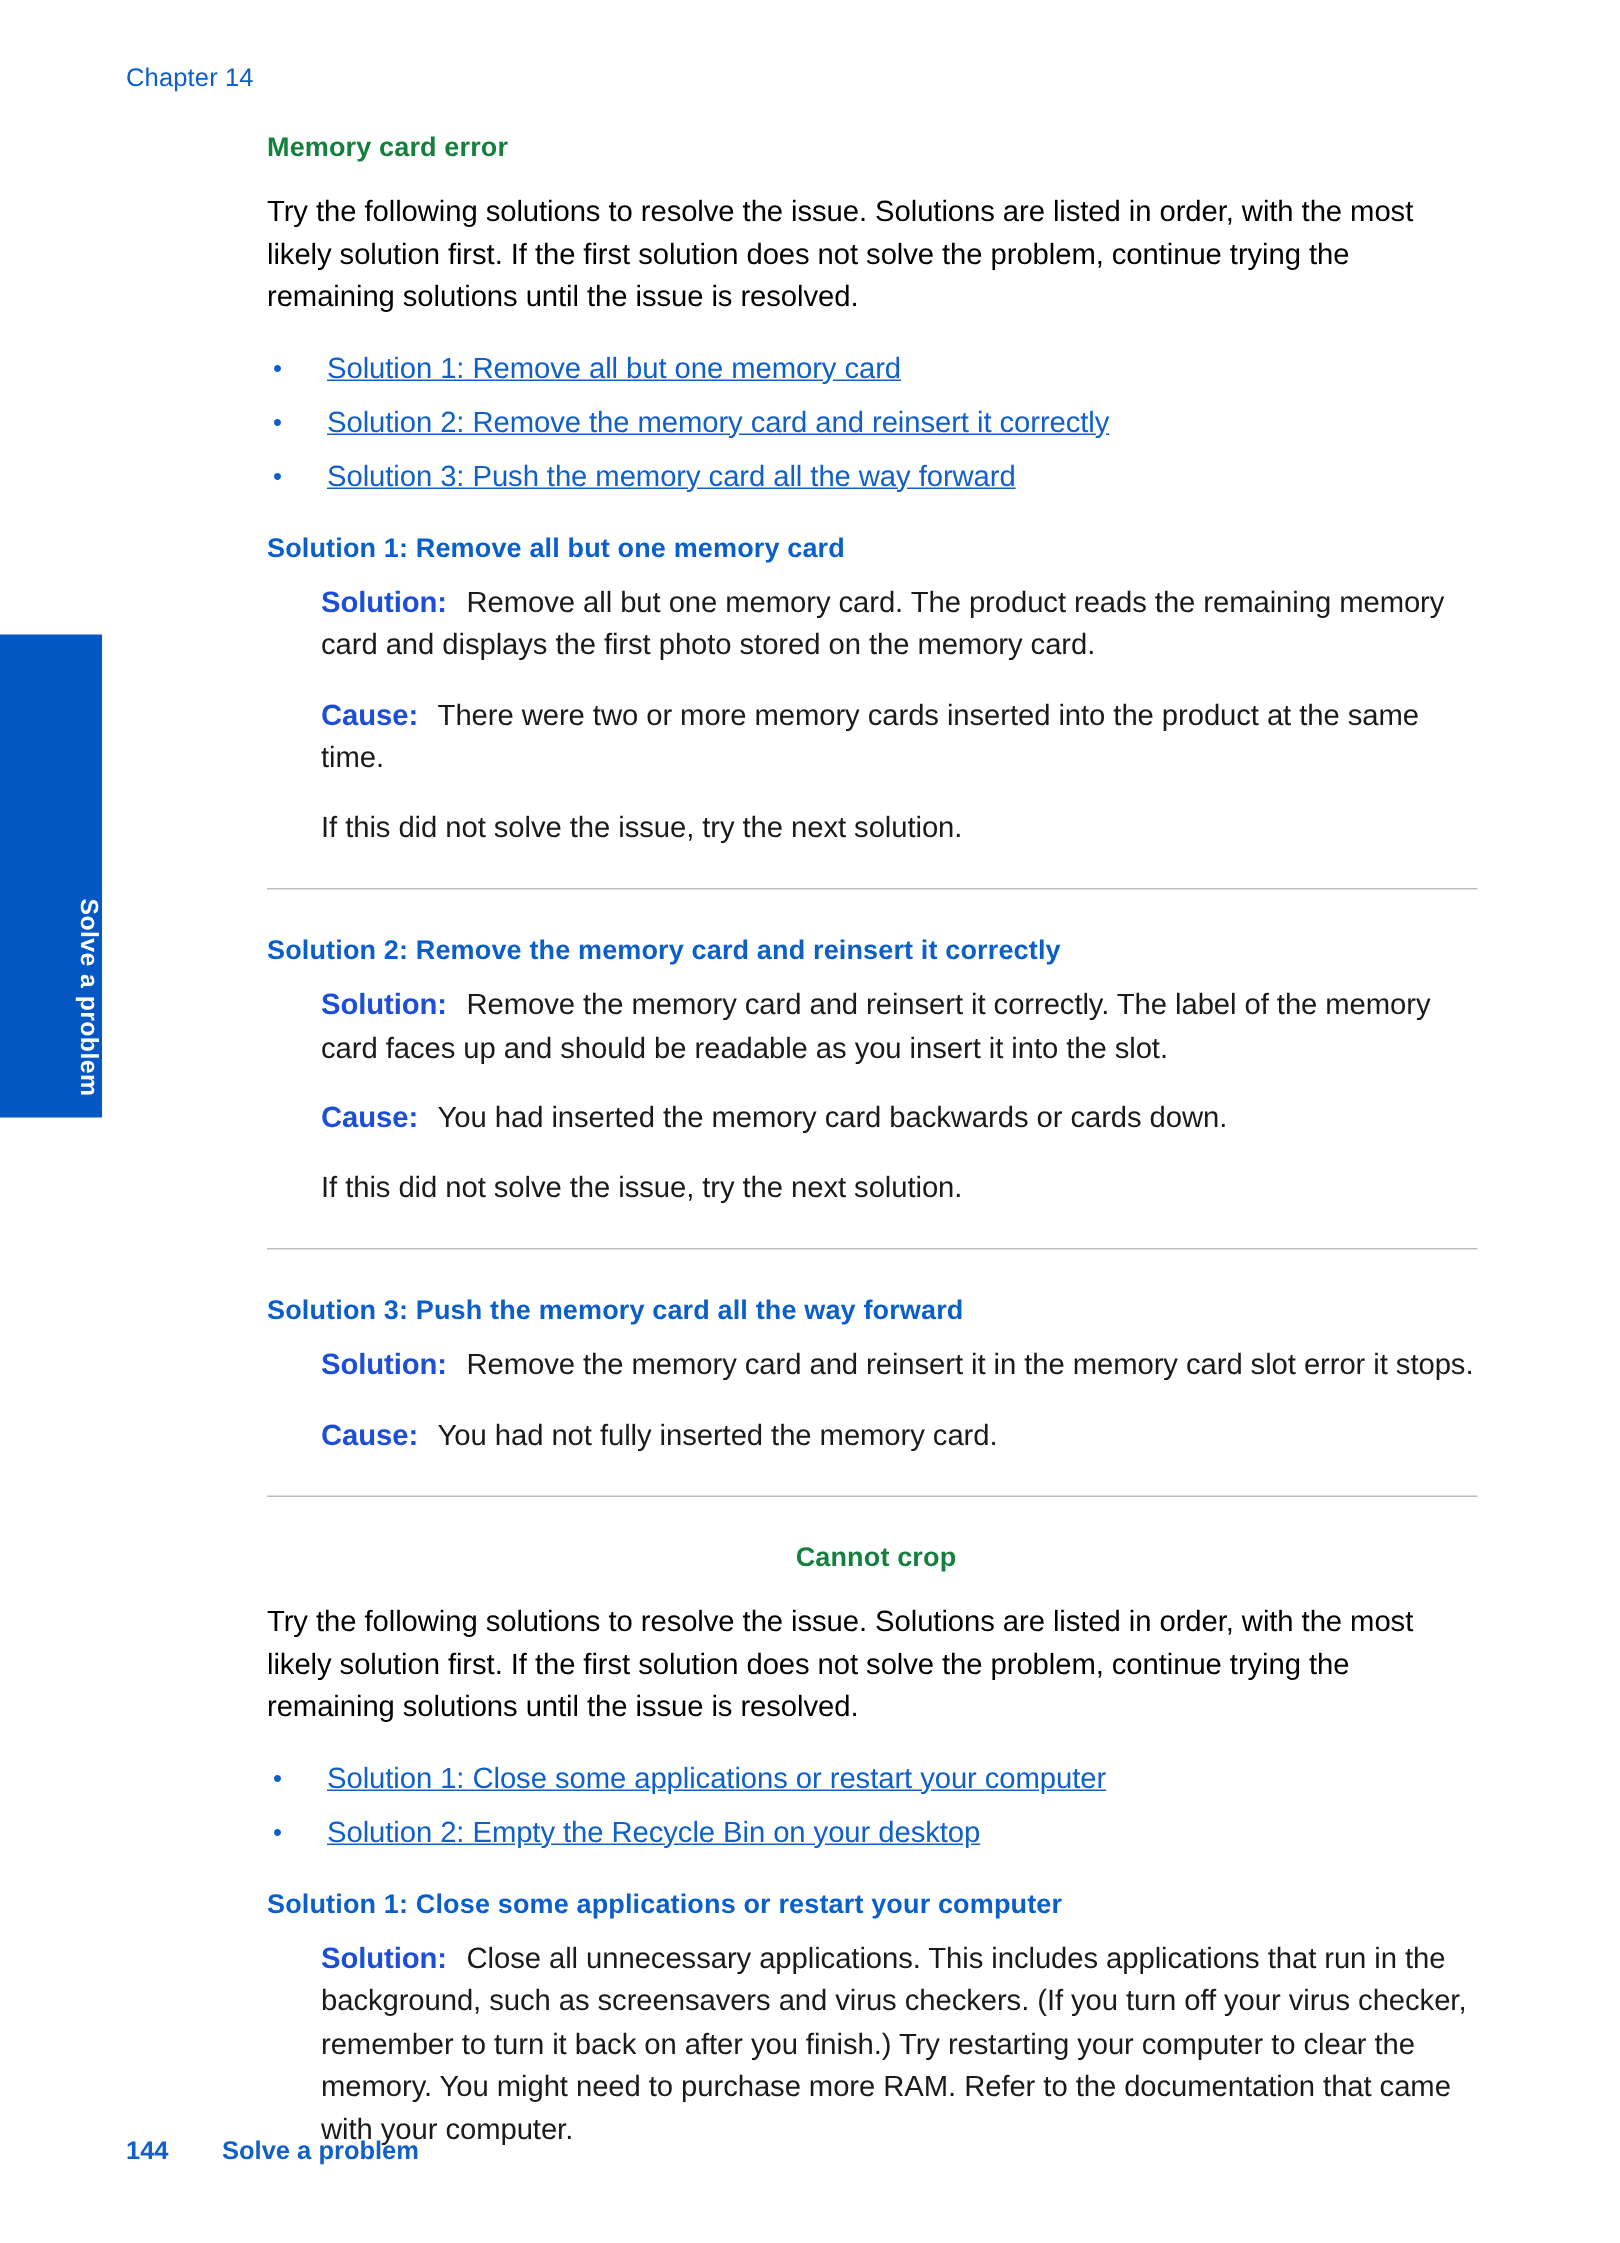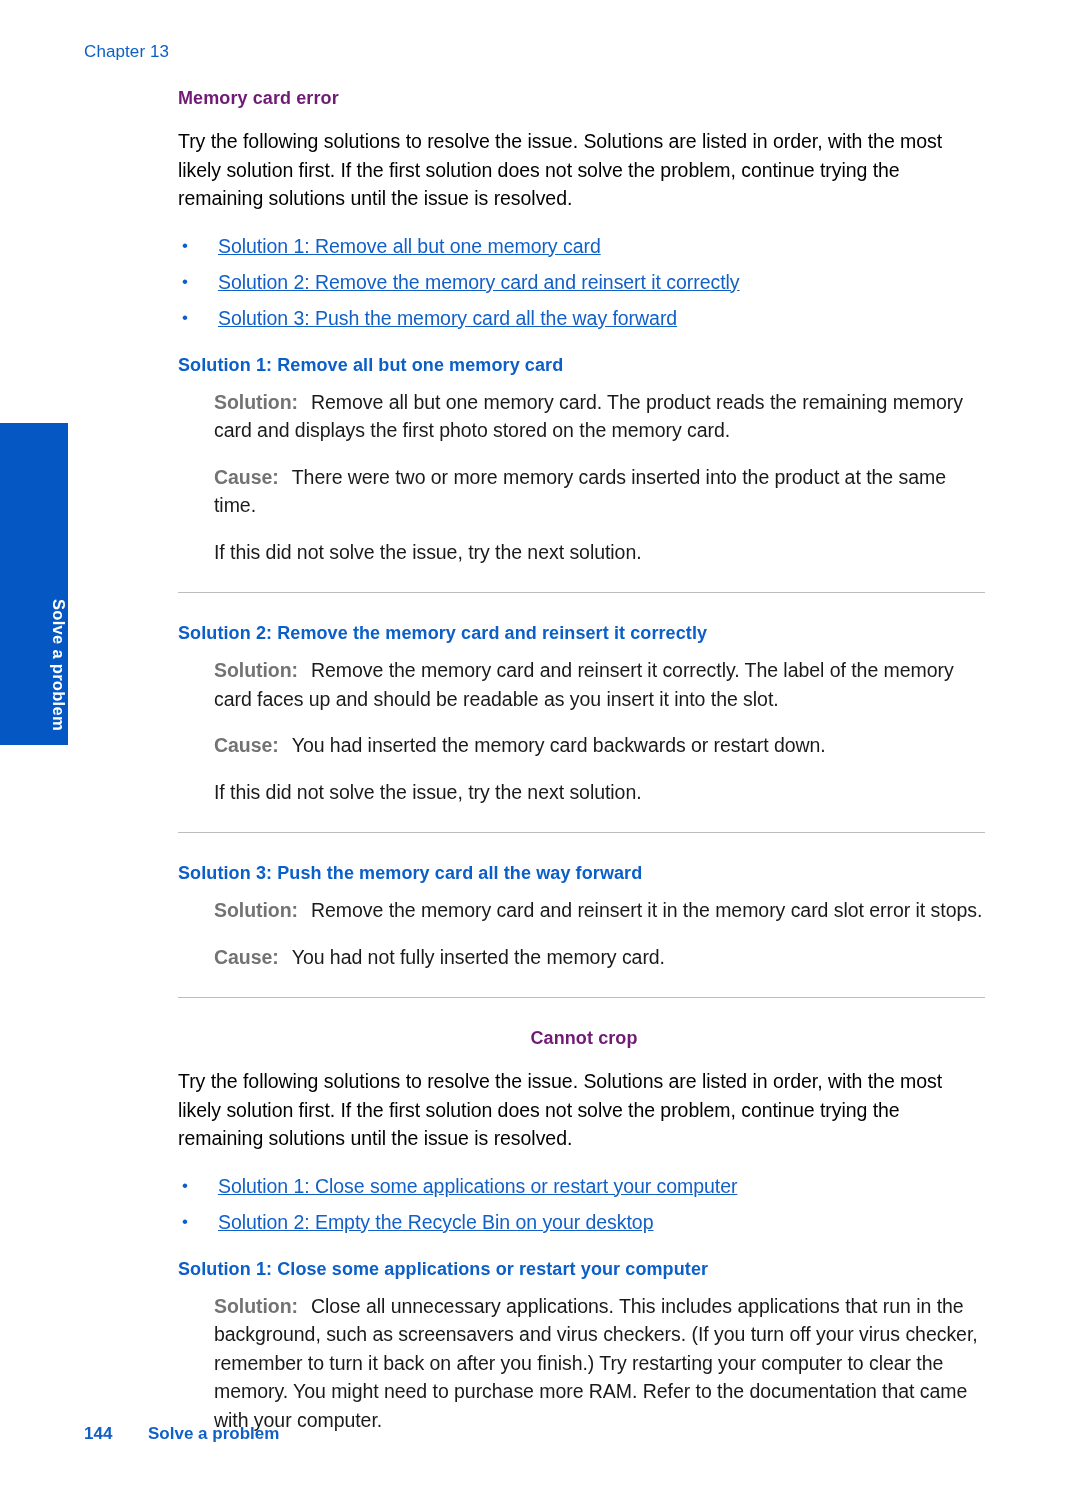--- a/index.html
+++ b/index.html
@@ -63,21 +63,21 @@
     position: absolute;
     left: 178px;
     top: 88px;
     width: 812px;
   }
 
   h2.section-title {
     margin: 0 0 18px 0;
     font-size: 18px;
     font-weight: bold;
-    color: #701a75;
+    color: #15803d;
     letter-spacing: 0.1px;
   }
 
   h3.sub-title {
     margin: 0 0 12px 0;
     font-size: 18px;
     font-weight: bold;
     color: #0B5FC8;
     letter-spacing: 0.1px;
   }
@@ -124,21 +124,21 @@
   }
   .indent-block p {
     margin: 0 0 18px 0;
     font-size: 19.5px;
     line-height: 28.5px;
     color: #1a1a1a;
     letter-spacing: -0.05px;
   }
   .lbl {
     font-weight: bold;
-    color: #737373;
+    color: #1d4ed8;
   }
   .gap { display: inline-block; width: 13px; }
 
   hr.rule {
     border: none;
     border-top: 1px solid #bdbdbd;
     margin: 26px 0 30px 0;
     width: 807px;
   }
 
@@ -154,21 +154,21 @@
     white-space: nowrap;
     font-weight: bold;
   }
   .footer .pg-num { display: inline-block; width: 64px; }
 </style>
 </head>
 <body>
 
 <div class="page">
 
-  <div class="chapter-header">Chapter 13</div>
+  <div class="chapter-header">Chapter 14</div>
 
   <div class="side-tab">
     <span class="side-tab-label">Solve a problem</span>
   </div>
 
   <div class="content">
 
     <h2 class="section-title">Memory card error</h2>
     <p class="body-text">Try the following solutions to resolve the issue. Solutions are listed in order, with the most likely solution first. If the first solution does not solve the problem, continue trying the remaining solutions until the issue is resolved.</p>
 
@@ -183,21 +183,21 @@
       <p><span class="lbl">Solution:</span><span class="gap"></span><span>Remove all but one memory card. The product reads the remaining memory card and displays the first photo stored on the memory card.</span></p>
       <p><span class="lbl">Cause:</span><span class="gap"></span><span>There were two or more memory cards inserted into the product at the same time.</span></p>
       <p>If this did not solve the issue, try the next solution.</p>
     </div>
 
     <hr class="rule">
 
     <h3 class="sub-title">Solution 2: Remove the memory card and reinsert it correctly</h3>
     <div class="indent-block">
       <p><span class="lbl">Solution:</span><span class="gap"></span><span>Remove the memory card and reinsert it correctly. The label of the memory card faces up and should be readable as you insert it into the slot.</span></p>
-      <p><span class="lbl">Cause:</span><span class="gap"></span><span>You had inserted the memory card backwards or restart down.</span></p>
+      <p><span class="lbl">Cause:</span><span class="gap"></span><span>You had inserted the memory card backwards or cards down.</span></p>
       <p>If this did not solve the issue, try the next solution.</p>
     </div>
 
     <hr class="rule">
 
     <h3 class="sub-title">Solution 3: Push the memory card all the way forward</h3>
     <div class="indent-block">
       <p><span class="lbl">Solution:</span><span class="gap"></span><span>Remove the memory card and reinsert it in the memory card slot error it stops.</span></p>
       <p><span class="lbl">Cause:</span><span class="gap"></span><span>You had not fully inserted the memory card.</span></p>
     </div>

